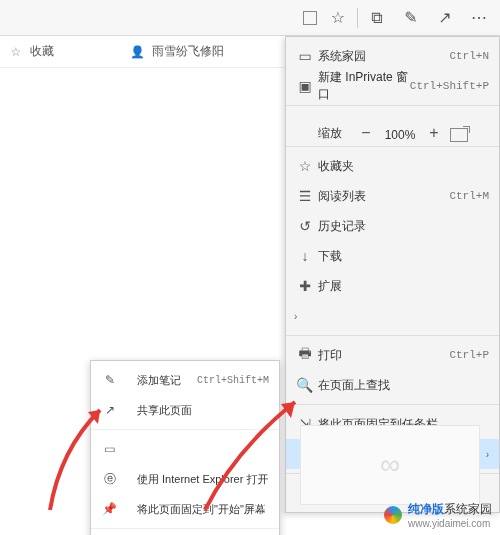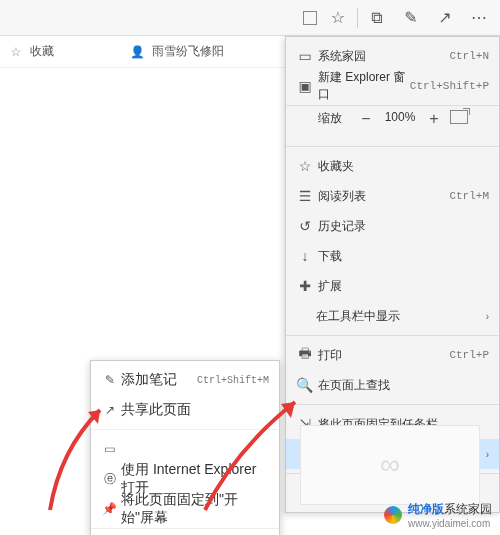--- a/index.html
+++ b/index.html
@@ -18,32 +18,32 @@
 
 .mainmenu { position: absolute; top: 36px; right: 0; width: 215px; background: #f4f4f4; border: 1px solid #ccc; box-shadow: -2px 2px 6px rgba(0,0,0,0.15); padding: 4px 0; }
 .mrow { display: flex; align-items: center; height: 30px; padding: 0 10px 0 8px; color: #333; }
 .mrow.hover { background: #cfe8ff; }
 .mrow .mic { width: 22px; text-align: center; color: #555; font-size: 14px; }
 .mrow .mlab { flex: 1; padding-left: 2px; }
 .mrow .msc { color: #777; font-size: 11px; font-family: Liberation Mono, monospace; }
 .mrow .arr { color: #666; font-size: 10px; }
 .msep { height: 1px; background: #ddd; margin: 4px 0; }
 .mrow.indent .mlab { padding-left: 22px; }
-.zoomrow { display: flex; align-items: flex-start; height: 32px; padding: 0 8px; }
+.zoomrow { display: flex; align-items: flex-end; height: 32px; padding: 0 8px; }
 .zoomrow .mlab { width: 60px; padding-left: 24px; }
 .zoomrow .zbtn { width: 24px; text-align: center; font-size: 16px; color: #555; }
 .zoomrow .zval { width: 44px; text-align: center; }
 .zoomrow .zexp { width: 18px; height: 14px; border: 1px solid #888; margin-left: 4px; position: relative; }
 .zoomrow .zexp::after { content:""; position:absolute; right:-3px; top:-3px; width:6px; height:6px; border-top:1px solid #888; border-right:1px solid #888; }
 
 
 .submenu { position: absolute; top: 360px; left: 90px; width: 190px; background: #fff; border: 1px solid #ccc; box-shadow: 0 2px 8px rgba(0,0,0,0.2); padding: 4px 0; }
 .srow { display: flex; align-items: center; height: 30px; padding: 0 10px 0 8px; }
 .srow .mic { width: 22px; text-align: center; color: #555; }
-.srow .mlab { flex: 1; font-size: 14px; }
+.srow .mlab { flex: 1; font-size: 11px; margin-left: 16px; }
 .srow .msc { color: #777; font-size: 10px; font-family: Liberation Mono, monospace; }
 .ssep { height: 1px; background: #eee; margin: 4px 0; }
 
 
 .arrow-svg { position: absolute; pointer-events: none; }
 .arrowline { stroke: #e53935; stroke-width: 4; fill: none; }
 .arrowhead { fill: #e53935; }
 
 
 .watermark { position: absolute; bottom: 6px; right: 8px; display: flex; align-items: center; gap: 6px; font-size: 12px; }
@@ -79,21 +79,21 @@
 </div>
 
 <div class="mainmenu">
   <div class="mrow">
     <span class="mic">▭</span>
     <span class="mlab">系统家园</span>
     <span class="msc">Ctrl+N</span>
   </div>
   <div class="mrow">
     <span class="mic">▣</span>
-    <span class="mlab">新建 Explorer 窗口</span>
+    <span class="mlab">新建 InPrivate 窗口</span>
     <span class="msc">Ctrl+Shift+P</span>
   </div>
   <div class="msep"></div>
   <div class="zoomrow">
     <span class="mlab">缩放</span>
     <span class="zbtn">−</span>
     <span class="zval">100%</span>
     <span class="zbtn">+</span>
     <span class="zexp"></span>
   </div>
@@ -113,21 +113,20 @@
   </div>
   <div class="mrow">
     <span class="mic">↓</span>
     <span class="mlab">下载</span>
   </div>
   <div class="mrow">
     <span class="mic">✚</span>
     <span class="mlab">扩展</span>
   </div>
   <div class="mrow indent">
-    <span class="mlab">在工具栏中显示</span>
     <span class="arr">›</span>
   </div>
   <div class="msep"></div>
   <div class="mrow">
     <span class="mic">🖶</span>
     <span class="mlab">打印</span>
     <span class="msc">Ctrl+P</span>
   </div>
   <div class="mrow">
     <span class="mic">🔍</span>

